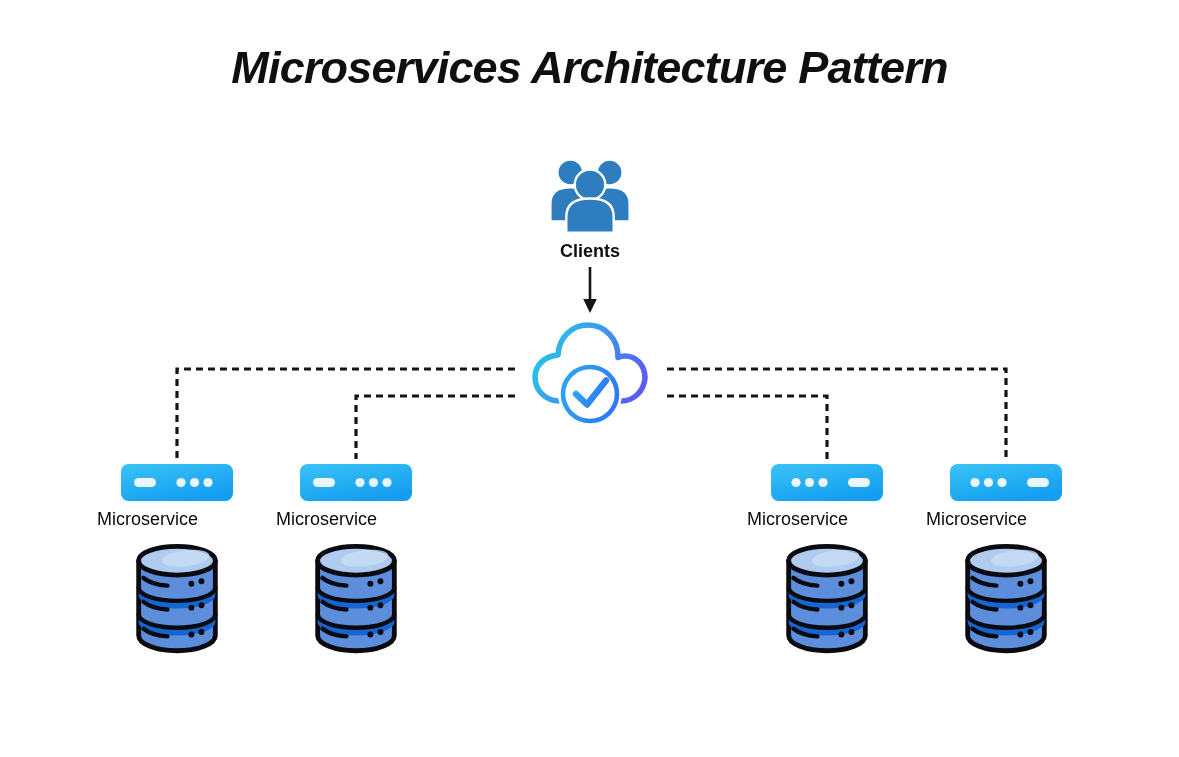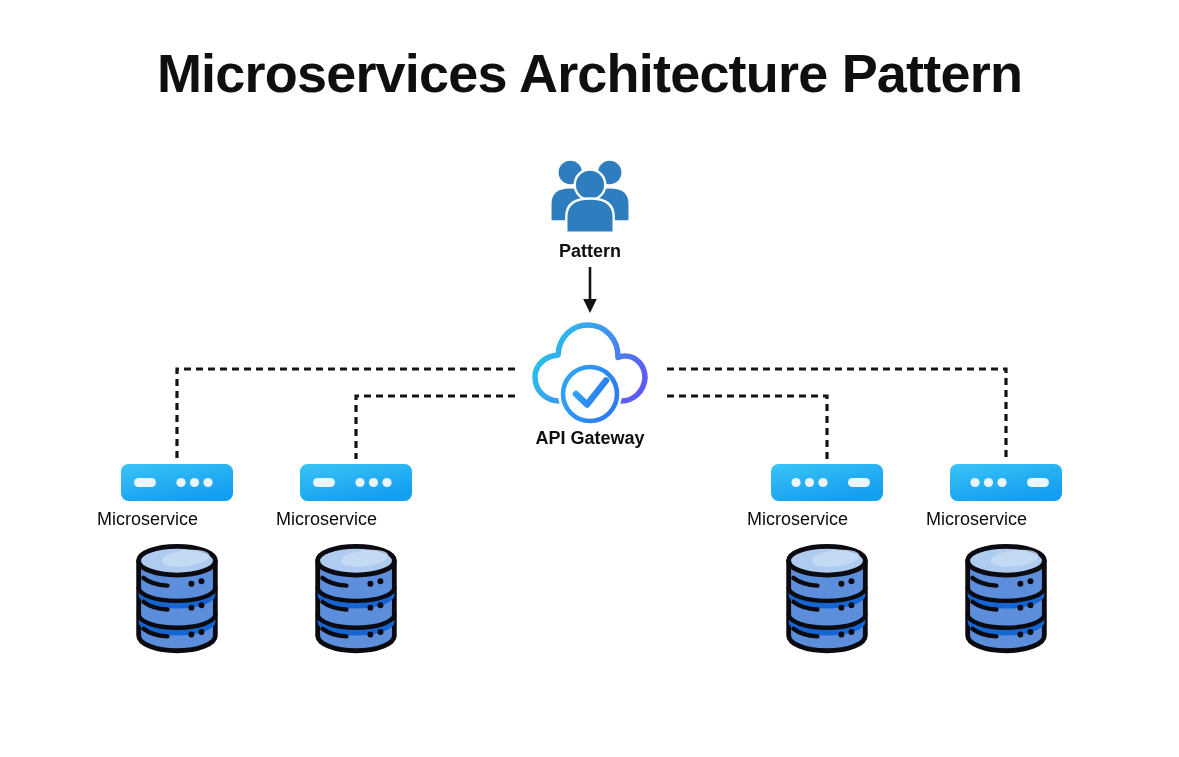--- a/index.html
+++ b/index.html
@@ -7,22 +7,23 @@
     position:relative;
     width:1179px;height:757px;
     background:var(--bg,#ffffff);
     font-family:"Liberation Sans",sans-serif;
     overflow:hidden;
   }
   .abs{position:absolute;}
   .diagram-title{
     left:0;top:42px;width:1179px;
     text-align:center;
-    font-size:54px;font-weight:700;letter-spacing:-0.8px;
+    font-size:45px;font-weight:700;letter-spacing:-0.8px;
     color:var(--title-color,#0f0f0f);
+    font-style:italic;
   }
   .node-label{
     text-align:center;
     font-size:18px;font-weight:700;
     color:var(--title-color,#0f0f0f);
   }
   .service-label{
     font-size:18px;font-weight:500;
     color:#0b0b0b;
   }
@@ -58,21 +59,21 @@
       <path d="M 7,72 L 7,54 Q 7,38 27,38 Q 47,38 47,54 L 47,72 Z"></path>
       <circle cx="27" cy="21" r="12.5"></circle>
       <path d="M 49,72 L 49,54 Q 49,38 69,38 Q 89,38 89,54 L 89,72 Z"></path>
       <circle cx="69" cy="21" r="12.5"></circle>
       <g stroke="#ffffff" stroke-width="5" style="paint-order:stroke">
         <circle cx="48" cy="34" r="15"></circle>
         <path d="M 24,84 L 24,68 Q 24,50 48,50 Q 72,50 72,68 L 72,84 Z"></path>
       </g>
     </g>
   </svg>
-  <div class="abs node-label" style="left:510px;top:241px;width:160px;">Pattern</div>
+  <div class="abs node-label" style="left:510px;top:241px;width:160px;">Clients</div>
 
   <svg class="abs" style="left:581px;top:266px;" width="18" height="48" viewBox="0 0 18 48">
     <line x1="9" y1="1" x2="9" y2="35" stroke="var(--line,#141414)" stroke-width="2.6"></line>
     <polygon points="9,47 2.2,33 15.8,33" fill="var(--line,#141414)"></polygon>
   </svg>
 
   <svg class="abs connectors" width="1179" height="757" viewBox="0 0 1179 757">
     <g fill="none" stroke="var(--line,#141414)" stroke-width="3.2" stroke-dasharray="7 5">
       <path d="M 515,369 L 177,369 L 177,459"></path>
       <path d="M 515,396 L 356,396 L 356,459"></path>
@@ -82,21 +83,20 @@
   </svg>
 
   <svg class="abs" style="left:530px;top:315px;" width="120" height="112" viewBox="0 0 120 112">
     <path d="M 30,86 L 91,86 C 104,86 114,76 115,63 C 115,50 106,41 95,41 C 92,41 90,41.5 88,42.5 C 88.5,24 75,10 58,10 C 42,10 29,22 28,40 C 15,41 5,50 5,62 C 5,75 15,86 30,86" fill="none" stroke="url(#grad-cloud)" stroke-width="5.5" stroke-linecap="round" stroke-linejoin="round"></path>
     <g>
       <circle cx="60" cy="79" r="32" fill="#ffffff"></circle>
       <circle cx="60" cy="79" r="27" fill="#ffffff" stroke="url(#grad-check)" stroke-width="4.6"></circle>
       <path d="M 46,79 L 57,89.5 L 76,65.5" fill="none" stroke="url(#grad-check)" stroke-width="6.5" stroke-linecap="round" stroke-linejoin="round"></path>
     </g>
   </svg>
-  <div class="abs node-label" style="left:500px;top:428px;width:180px;">API Gateway</div>
 
   <svg class="abs" style="left:121px;top:464px;" width="112" height="37" viewBox="0 0 112 37">
     <rect x="0" y="0" width="112" height="37" rx="7.5" fill="url(#grad-box)"></rect>
     <g fill="var(--service-glyph,#eaf5fd)">
       <rect x="13" y="14" width="22" height="9" rx="4.5"></rect>
       <circle cx="60" cy="18.5" r="4.6"></circle>
         <circle cx="73.5" cy="18.5" r="4.6"></circle>
         <circle cx="87" cy="18.5" r="4.6"></circle>
     </g>
   </svg>

